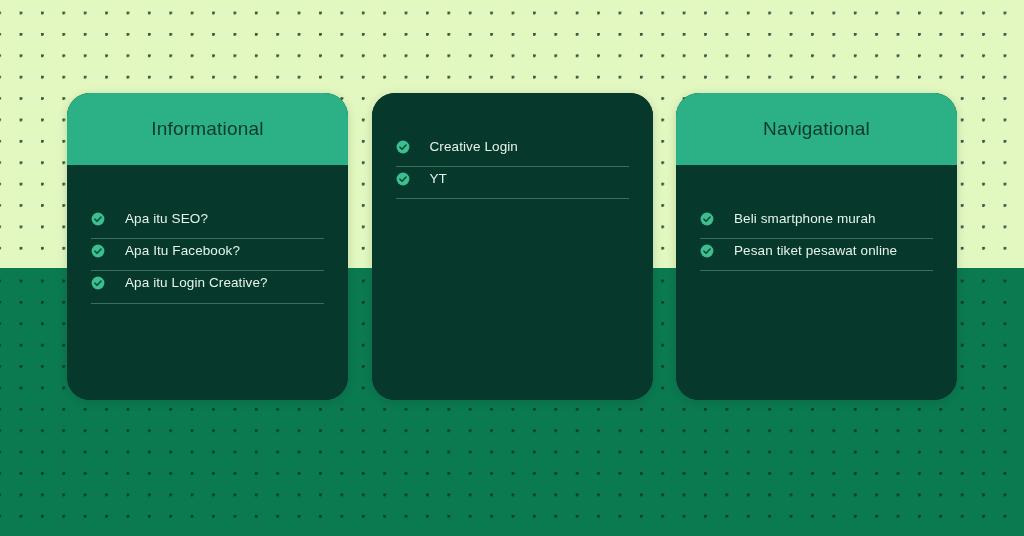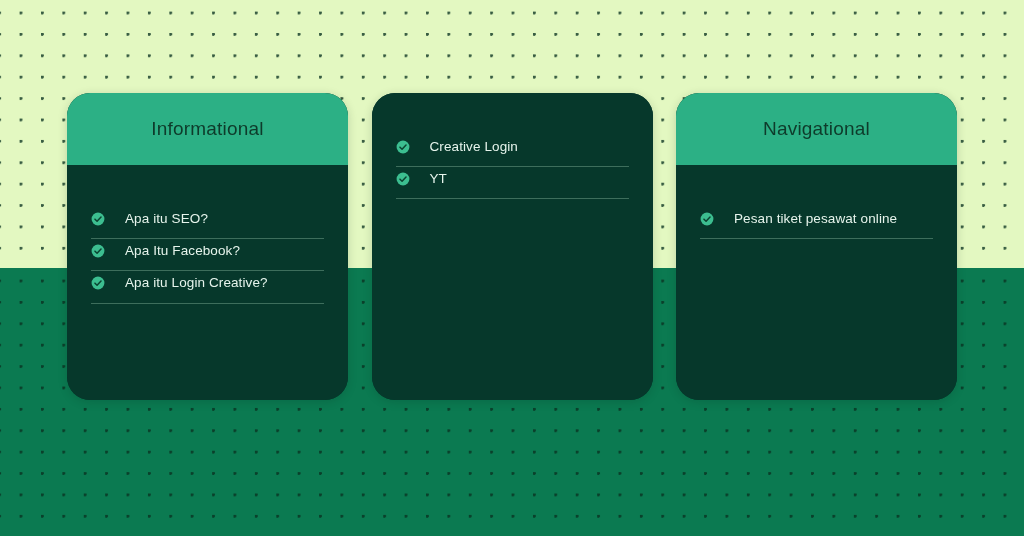--- a/index.html
+++ b/index.html
@@ -192,19 +192,26 @@
     <div class="card-header">
       <span class="card-title">Navigational</span>
     </div>
     <div class="card-body">
       <ul class="item-list">
         <li class="item">
           <svg class="check-icon" viewBox="0 0 24 24">
             <circle cx="12" cy="12" r="11" fill="#3CBE90"></circle>
             <path d="M6.8 12.3 L10.4 15.8 L17.2 8.6" fill="none" stroke="#0B4532" stroke-width="2.6" stroke-linecap="round" stroke-linejoin="round"></path>
           </svg>
+          <span class="item-label">Beli smartphone murah</span>
+        </li>
+        <li class="item">
+          <svg class="check-icon" viewBox="0 0 24 24">
+            <circle cx="12" cy="12" r="11" fill="#3CBE90"></circle>
+            <path d="M6.8 12.3 L10.4 15.8 L17.2 8.6" fill="none" stroke="#0B4532" stroke-width="2.6" stroke-linecap="round" stroke-linejoin="round"></path>
+          </svg>
           <span class="item-label">Pesan tiket pesawat online</span>
         </li>
       </ul>
     </div>
   </div>
 
 </div>
 
 </body></html>

